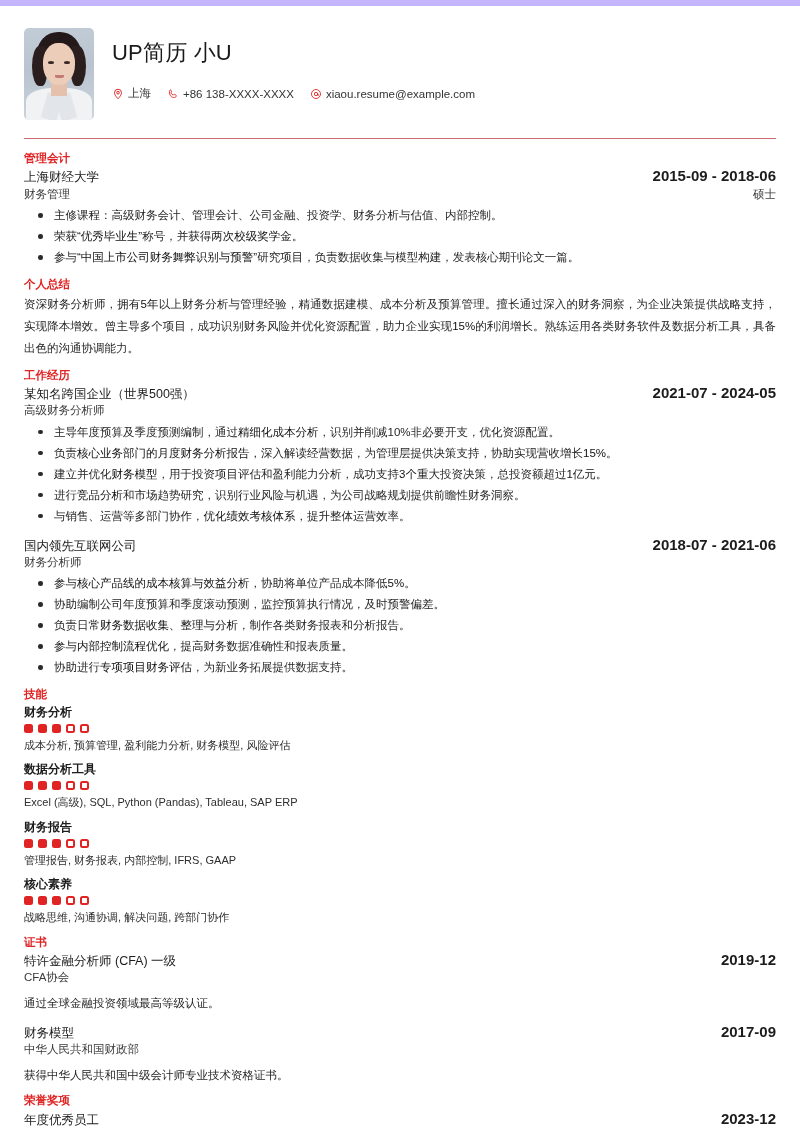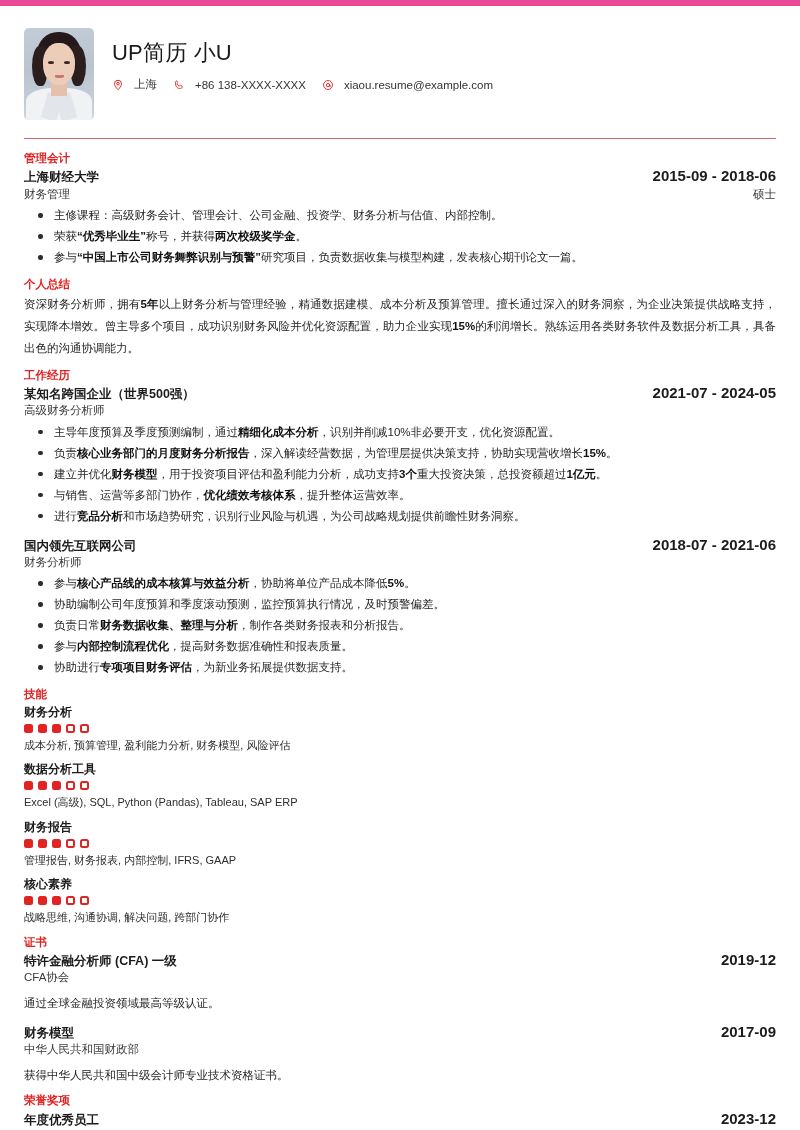--- a/index.html
+++ b/index.html
@@ -9,21 +9,21 @@
     background: #ffffff;
     font-family: "Liberation Sans", "DejaVu Sans", sans-serif;
     color: #222222;
     overflow: hidden;
   }
   .page {
     position: relative;
     width: 800px;
     height: 1130px;
     background: #ffffff;
-    border-top: 6px solid #ec4899;
+    border-top: 6px solid #c4b5fd;
     padding: 0 24px;
     overflow: hidden;
   }
 
   
   .header {
     display: flex;
     align-items: flex-start;
     padding-top: 22px;
     padding-bottom: 14px;
@@ -89,21 +89,21 @@
     line-height: 1.2;
   }
   .contacts {
     margin-top: 11px;
     display: flex;
     align-items: center;
     gap: 7px;
     font-size: 11.5px;
     color: #333333;
   }
-  .contact-item { display: flex; align-items: center; gap: 10px; }
+  .contact-item { display: flex; align-items: center; gap: 4px; margin-top: 9px; }
   .contact-item + .contact-item { margin-left: 9px; }
   .ic { width: 12px; height: 12px; flex: 0 0 auto; display:block; }
 
   .divider {
     height: 1px;
     background: #b8393c;
     opacity: 0.75;
     margin: 4px 0 12px 0;
   }
 
@@ -117,21 +117,21 @@
   }
   .section { margin-bottom: 9px; }
 
   .row {
     display: flex;
     justify-content: space-between;
     align-items: baseline;
   }
   .org {
     font-size: 12.5px;
-    font-weight: bold;
+    font-weight: normal;
     color: #1c1c1c;
     line-height: 1.35;
   }
   .date {
     font-size: 15px;
     font-weight: bold;
     color: #1c1c1c;
     white-space: nowrap;
     line-height: 1.35;
   }
@@ -162,21 +162,21 @@
   ul.bullets li::before {
     content: "";
     position: absolute;
     left: 14px;
     top: 8px;
     width: 4.5px;
     height: 4.5px;
     border-radius: 50%;
     background: #2b2b2b;
   }
-  b, strong { font-weight: bold; color: #111111; }
+  b, strong { font-weight: normal; color: #111111; }
 
   .summary {
     font-size: 11.5px;
     line-height: 22px;
     color: #262626;
     text-align: justify;
   }
 
   .job + .job { margin-top: 8px; }
 
@@ -292,22 +292,22 @@
         <div class="job">
           <div class="row">
             <div class="org">某知名跨国企业（世界500强）</div>
             <div class="date">2021-07 - 2024-05</div>
           </div>
           <div class="sub">高级财务分析师</div>
           <ul class="bullets">
             <li>主导年度预算及季度预测编制，通过<b>精细化成本分析</b>，识别并削减10%非必要开支，优化资源配置。</li>
             <li>负责<b>核心业务部门的月度财务分析报告</b>，深入解读经营数据，为管理层提供决策支持，协助实现营收增长<b>15%</b>。</li>
             <li>建立并优化<b>财务模型</b>，用于投资项目评估和盈利能力分析，成功支持<b>3个</b>重大投资决策，总投资额超过<b>1亿元</b>。</li>
+            <li>进行<b>竞品分析</b>和市场趋势研究，识别行业风险与机遇，为公司战略规划提供前瞻性财务洞察。</li>
             <li>与销售、运营等多部门协作，<b>优化绩效考核体系</b>，提升整体运营效率。</li>
-            <li>进行<b>竞品分析</b>和市场趋势研究，识别行业风险与机遇，为公司战略规划提供前瞻性财务洞察。</li>
           </ul>
         </div>
         <div class="job">
           <div class="row">
             <div class="org">国内领先互联网公司</div>
             <div class="date">2018-07 - 2021-06</div>
           </div>
           <div class="sub">财务分析师</div>
           <ul class="bullets">
             <li>参与<b>核心产品线的成本核算与效益分析</b>，协助将单位产品成本降低<b>5%</b>。</li>

